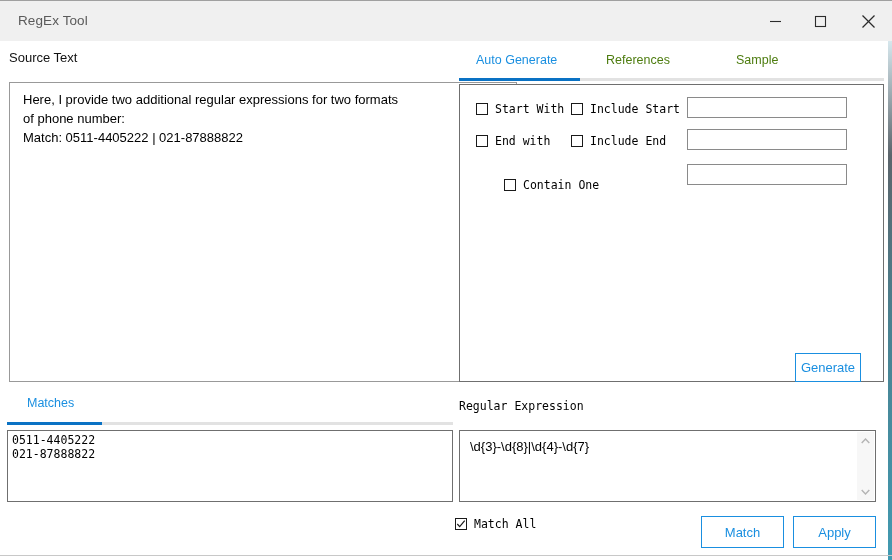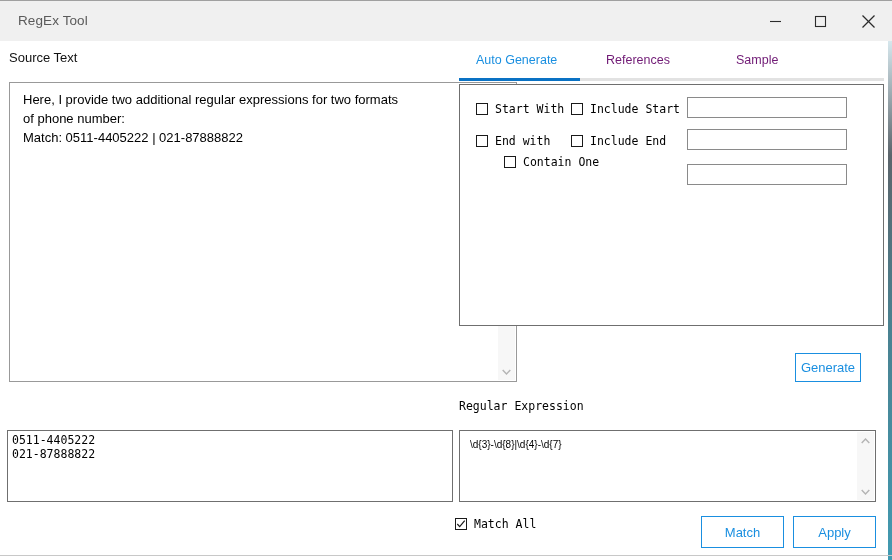--- a/index.html
+++ b/index.html
@@ -103,41 +103,41 @@
 
   
   .tabstrip {
     position: absolute;
     height: 33px;
   }
   .tab {
     position: absolute;
     top: 0;
     font-size: 12.5px;
-    color: #701a75;
+    color: #4d7c0f;
     white-space: nowrap;
     cursor: default;
   }
   .tab.active { color: #1a8fe0; }
   .tab-underline-track {
     position: absolute;
     height: 3px;
     background: #e2e2e2;
   }
   .tab-underline-active {
     position: absolute;
     height: 3px;
     background: #0a72c4;
   }
 
   
   .panel {
     position: absolute;
     left: 459px; top: 84px;
-    width: 425px; height: 242px;
+    width: 425px; height: 298px;
     border: 1px solid #6f6f6f;
     background: #ffffff;
     box-sizing: border-box;
   }
   .cb-row {
     position: absolute;
     display: flex;
     align-items: center;
     white-space: nowrap;
     cursor: default;
@@ -203,21 +203,21 @@
     position: absolute;
     left: 459px; top: 430px;
     width: 417px; height: 72px;
     border: 1px solid #6f6f6f;
     background: #ffffff;
     box-sizing: border-box;
   }
   .regextext {
     position: absolute;
     left: 10px; top: 8px;
-    font-size: 10px;
+    font-size: 13px;
     color: #000000;
     white-space: pre;
   }
 
   
   .bottomline {
     position: absolute;
     left: 0; top: 555px;
     width: 892px; height: 1px;
     background: #c8c8c8;
@@ -304,32 +304,37 @@
 
     <div class="cb-row" style="left:16px; top:49px;">
       <span class="cbox"></span>
       <span class="cb-label">End with</span>
     </div>
     <div class="cb-row" style="left:111px; top:49px;">
       <span class="cbox"></span>
       <span class="cb-label">Include End</span>
     </div>
 
-    <div class="cb-row" style="left:16px; top:70px;padding-left:28px;">
+    <div class="cb-row" style="left:16px; top:93px;padding-left:28px;">
       <span class="cbox"></span>
       <span class="cb-label">Contain One</span>
     </div>
 
     <input class="txtinput" style="left: 227px; top: 12px;" value="">
     <input class="txtinput" style="left: 227px; top: 44px;" value="">
     <input class="txtinput" style="left: 227px; top: 79px;" value="">
 
     <div class="btn-blue" style="left:335px; top:256px; width:66px; height:29px;margin-top:12px;">Generate</div>
   </div>
 
+  <div class="tabstrip" style="left:7px; top:396px; width:446px;">
+    <div class="tab active" style="left:20px;">Matches</div>
+    <div class="tab-underline-track" style="left:0px; top:26px; width:446px;"></div>
+    <div class="tab-underline-active" style="left:0px; top:26px; width:95px;"></div>
+  </div>
 
   <div class="matchbox">
     <div class="matchlist">0511-4405222
 021-87888822</div>
   </div>
 
   <div class="field-label mono-label" style="left:459px; top:399px;">Regular Expression</div>
 
   <div class="regexbox">
     <div class="regextext">\d{3}-\d{8}|\d{4}-\d{7}</div>

